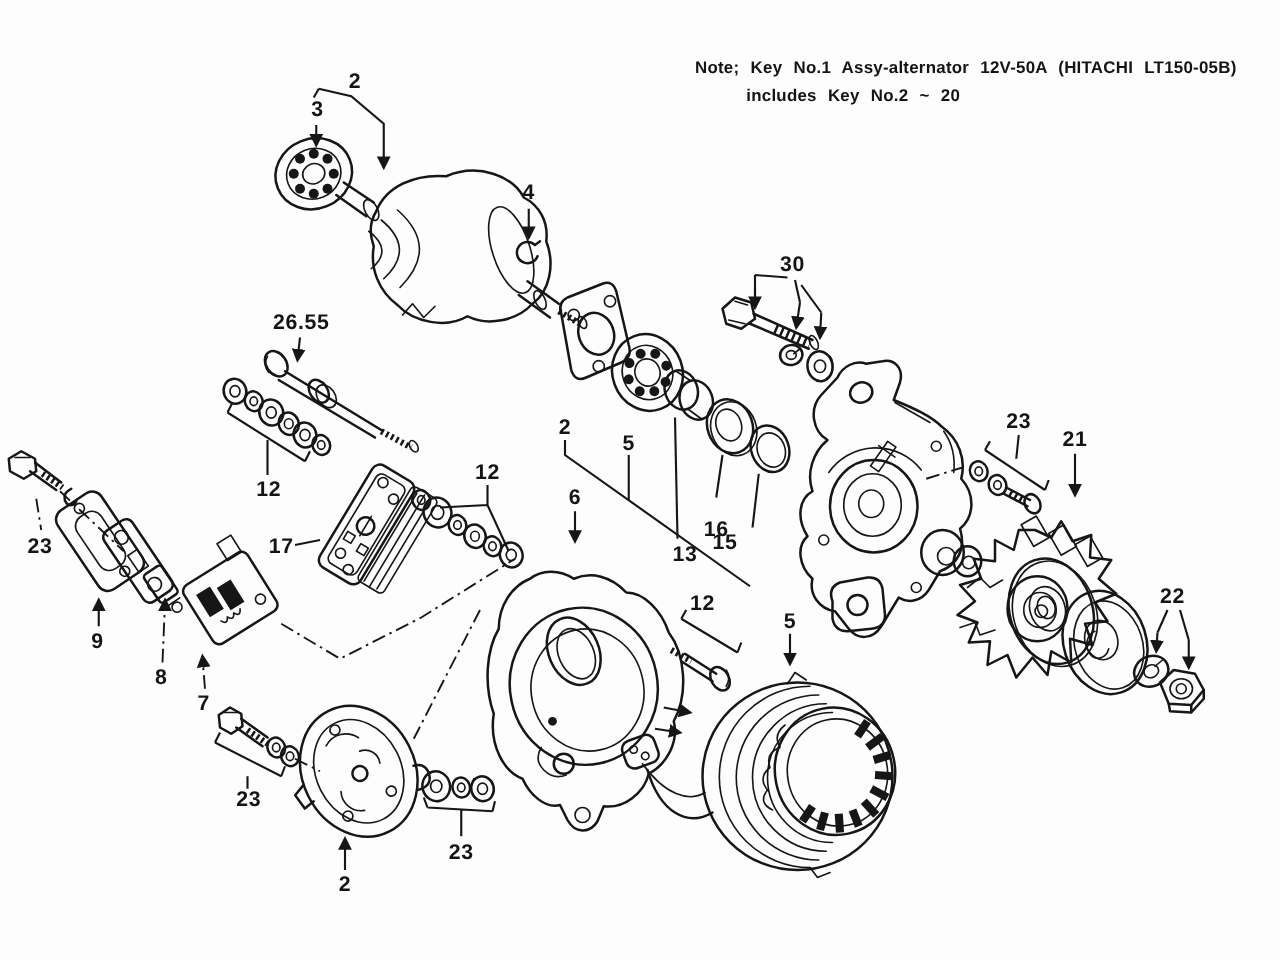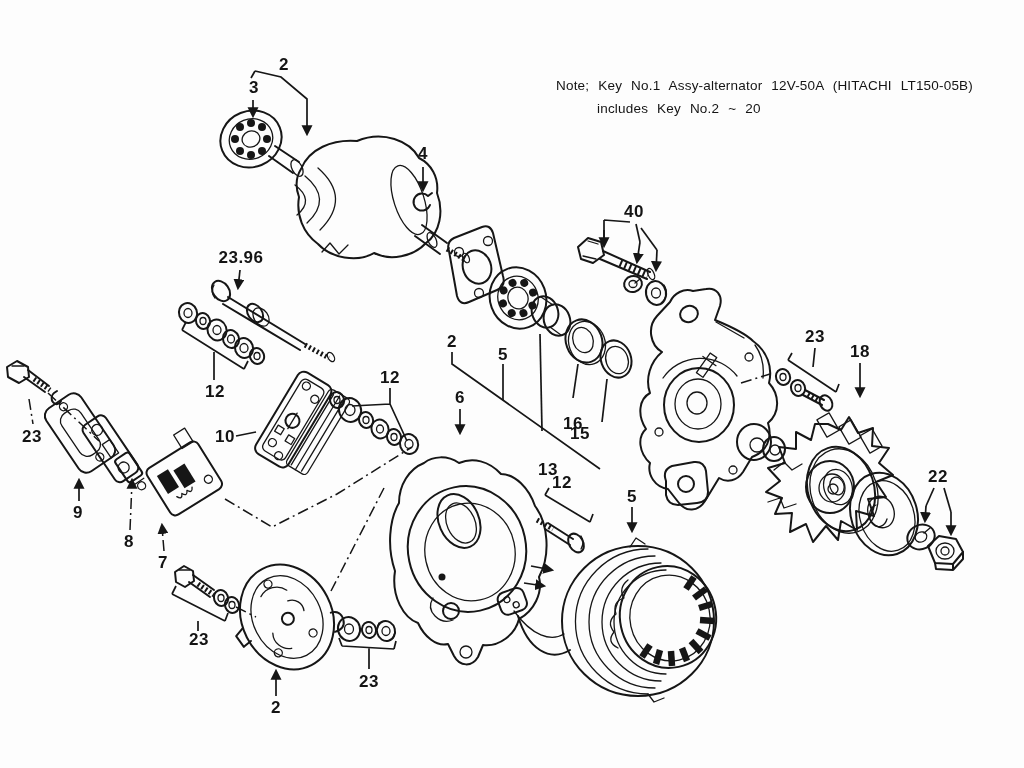--- a/index.html
+++ b/index.html
@@ -8,22 +8,22 @@
   #art{position:absolute;left:0;top:0;}
   .ln{fill:none;stroke:#161616;stroke-width:2;stroke-linecap:round;stroke-linejoin:round;}
   .thin{fill:none;stroke:#161616;stroke-width:1.3;stroke-linecap:round;stroke-linejoin:round;}
   .fillb{fill:#161616;stroke:none;}
   .thread{fill:none;stroke:#161616;stroke-width:7;stroke-dasharray:2 3;}
   .thread5{fill:none;stroke:#161616;stroke-width:5;stroke-dasharray:2 2.5;}
   .ldr{fill:none;stroke:#161616;stroke-width:1.7;}
   .dd{fill:none;stroke:#161616;stroke-width:1.5;stroke-dasharray:11 4 2 4;}
   .callout{position:absolute;transform:translate(-50%,0);font-weight:bold;font-size:17px;
            color:#141414;letter-spacing:.5px;white-space:nowrap;}
-  .note-line{position:absolute;font-weight:normal;font-size:13.5px;color:#141414;
-             letter-spacing:.2px;word-spacing:5px;white-space:nowrap;margin-top:32px;}
+  .note-line{position:absolute;font-weight:bold;font-size:13.5px;color:#141414;
+             letter-spacing:.2px;word-spacing:5px;white-space:nowrap;}
 </style>
 </head>
 <body>
 
 <div id="stage">
 
   <svg id="art" width="1024" height="768" viewBox="0 0 1024 768">
     <defs>
       <marker id="arr" viewBox="0 0 10 10" refX="8" refY="5" markerWidth="6.5" markerHeight="6.5" orient="auto-start-reverse">
         <path d="M0,0 L10,5 L0,10 z" fill="#161616"></path>
@@ -434,37 +434,37 @@
       <line class="ldr" x1="951" y1="512" x2="951" y2="534" marker-end="url(#arr)"></line>
     </g>
   </svg>
 
   <div class="note-line" style="left:556px;top:46px">Note; Key No.1 Assy-alternator 12V-50A (HITACHI LT150-05B)</div>
   <div class="note-line" style="left:597px;top:69px">includes Key No.2 ~ 20</div>
 
   <div class="callout" style="left:284px;top:55px">2</div>
   <div class="callout" style="left:254px;top:78px">3</div>
   <div class="callout" style="left:423px;top:144px">4</div>
-  <div class="callout" style="left:241px;top:248px">23.96</div>
+  <div class="callout" style="left:241px;top:248px">26.55</div>
   <div class="callout" style="left:215px;top:382px">12</div>
-  <div class="callout" style="left:225px;top:427px">10</div>
+  <div class="callout" style="left:225px;top:427px">17</div>
   <div class="callout" style="left:390px;top:368px">12</div>
   <div class="callout" style="left:32px;top:427px">23</div>
   <div class="callout" style="left:78px;top:503px">9</div>
   <div class="callout" style="left:129px;top:532px">8</div>
   <div class="callout" style="left:163px;top:553px">7</div>
   <div class="callout" style="left:199px;top:630px">23</div>
   <div class="callout" style="left:276px;top:698px">2</div>
   <div class="callout" style="left:369px;top:672px">23</div>
   <div class="callout" style="left:460px;top:388px">6</div>
   <div class="callout" style="left:452px;top:332px">2</div>
   <div class="callout" style="left:503px;top:345px">5</div>
-  <div class="callout" style="left:548px;top:460px">13</div>
+  <div class="callout" style="left:548px;top:434px">13</div>
   <div class="callout" style="left:573px;top:414px">16</div>
   <div class="callout" style="left:580px;top:424px">15</div>
   <div class="callout" style="left:562px;top:473px">12</div>
   <div class="callout" style="left:632px;top:487px">5</div>
-  <div class="callout" style="left:634px;top:202px">40</div>
+  <div class="callout" style="left:634px;top:202px">30</div>
   <div class="callout" style="left:815px;top:327px">23</div>
-  <div class="callout" style="left:860px;top:342px">18</div>
+  <div class="callout" style="left:860px;top:342px">21</div>
   <div class="callout" style="left:938px;top:467px">22</div>
 
 </div>
 
 </body></html>

